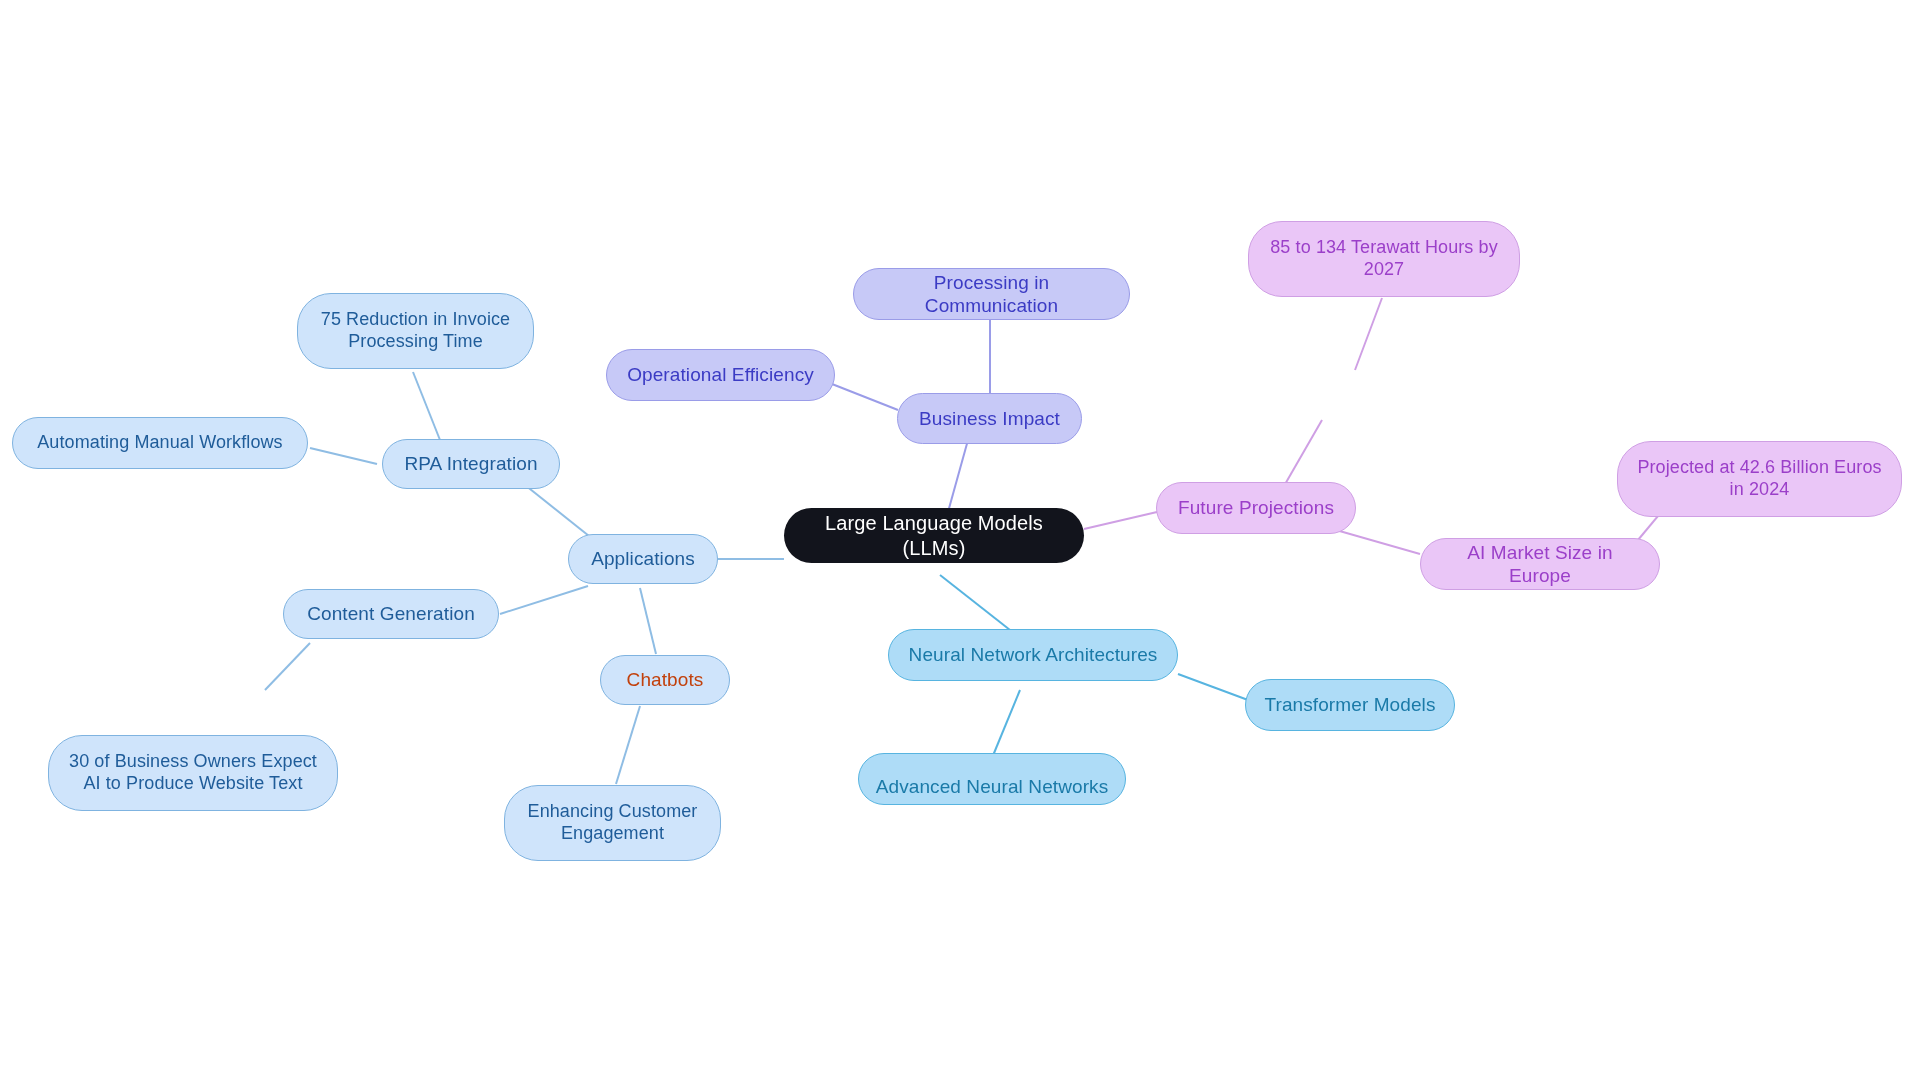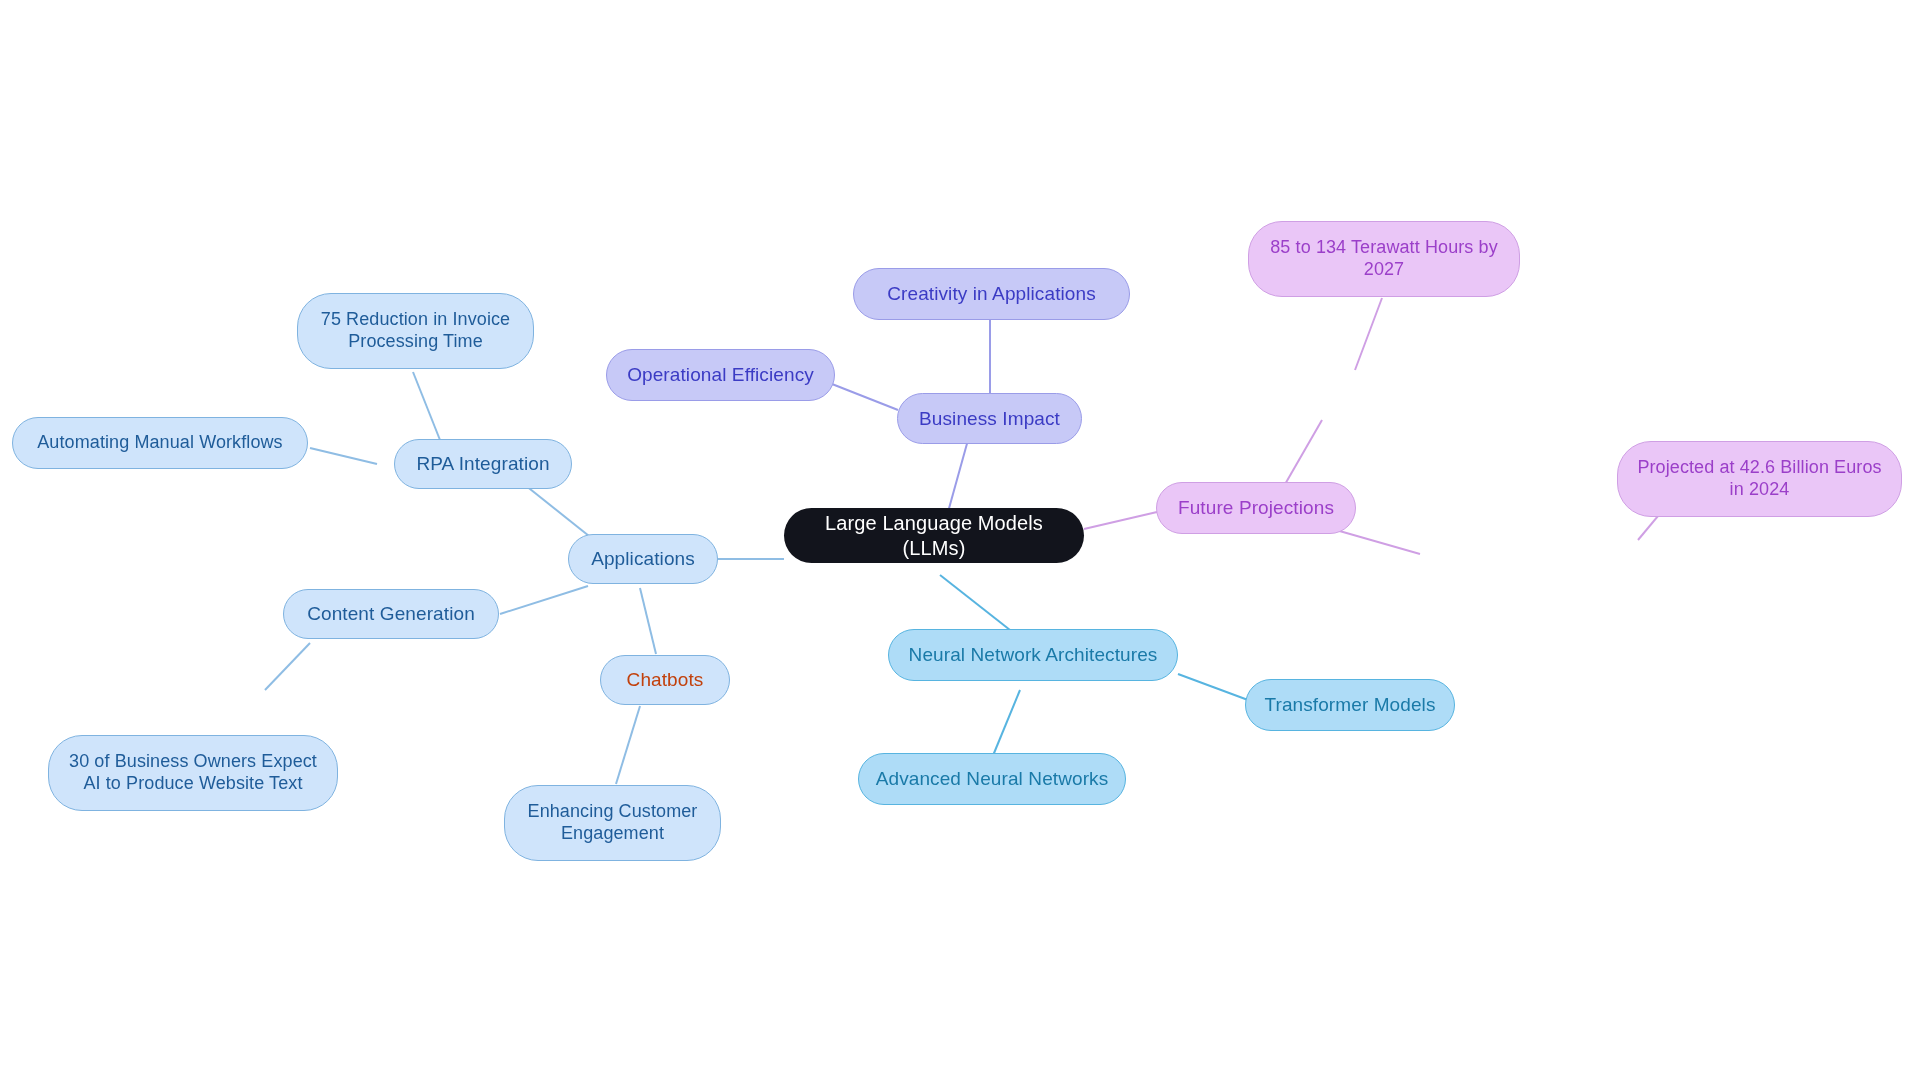--- a/index.html
+++ b/index.html
@@ -97,21 +97,21 @@
 
     <path d="M 1020 690 L 992 758" stroke="#57b4e0" stroke-width="2" fill="none"></path>
   </svg>
 
   <div class="node node-root" style="left:784px; top:508px; width:300px; height:55px; background:#12141c; color:#ffffff;"><span>Large Language Models (LLMs)</span></div>
 
   <div class="node node-branch" style="left:568px; top:534px; width:150px; height:50px; background:#cfe4fb; border-color:#7fb3e0; color:#1f5c99;">
     <span>Applications</span>
   </div>
 
-  <div class="node node-leaf" style="left:394px; top:439px; width:178px; height:50px; background:#cfe4fb; border-color:#7fb3e0; color:#1f5c99;">
+  <div class="node node-leaf" style="left:382px; top:439px; width:178px; height:50px; background:#cfe4fb; border-color:#7fb3e0; color:#1f5c99;">
     <span>RPA Integration</span>
   </div>
 
   <div class="node node-sub" style="left:12px; top:417px; width:296px; height:52px; background:#cfe4fb; border-color:#7fb3e0; color:#1f5c99;">
     <span>Automating Manual Workflows</span>
   </div>
 
   <div class="node node-sub" style="left:297px; top:293px; width:237px; height:76px; background:#cfe4fb; border-color:#7fb3e0; color:#1f5c99; border-radius:34px;">
     <span>75 Reduction in Invoice
 Processing Time</span>
@@ -133,48 +133,51 @@
   <div class="node node-sub" style="left:504px; top:785px; width:217px; height:76px; background:#cfe4fb; border-color:#7fb3e0; color:#1f5c99; border-radius:34px;">
     <span>Enhancing Customer
 Engagement</span>
   </div>
 
   <div class="node node-branch" style="left:897px; top:393px; width:185px; height:51px; background:#c7c9f7; border-color:#9a9ce8; color:#3b3bc4;">
     <span>Business Impact</span>
   </div>
 
   <div class="node node-leaf" style="left:853px; top:268px; width:277px; height:52px; background:#c7c9f7; border-color:#9a9ce8; color:#3b3bc4;">
-    <span>Creativity in Applications</span>
+    <span>Processing in Communication</span>
   </div>
 
   <div class="node node-leaf" style="left:606px; top:349px; width:229px; height:52px; background:#c7c9f7; border-color:#9a9ce8; color:#3b3bc4;">
     <span>Operational Efficiency</span>
   </div>
 
   <div class="node node-branch" style="left:1156px; top:482px; width:200px; height:52px; background:#eac6f7; border-color:#cf9fe4; color:#9b3fc9;">
     <span>Future Projections</span>
   </div>
 
 
   <div class="node node-sub" style="left:1248px; top:221px; width:272px; height:76px; background:#eac6f7; border-color:#cf9fe4; color:#9b3fc9; border-radius:34px;">
     <span>85 to 134 Terawatt Hours by
 2027</span>
   </div>
 
+  <div class="node node-leaf" style="left:1420px; top:538px; width:240px; height:52px; background:#eac6f7; border-color:#cf9fe4; color:#9b3fc9;">
+    <span>AI Market Size in Europe</span>
+  </div>
 
   <div class="node node-sub" style="left:1617px; top:441px; width:285px; height:76px; background:#eac6f7; border-color:#cf9fe4; color:#9b3fc9; border-radius:34px;">
     <span>Projected at 42.6 Billion Euros
 in 2024</span>
   </div>
 
   <div class="node node-branch" style="left:888px; top:629px; width:290px; height:52px; background:#aedcf7; border-color:#57b4e0; color:#1a7aa8;">
     <span>Neural Network Architectures</span>
   </div>
 
   <div class="node node-leaf" style="left:1245px; top:679px; width:210px; height:52px; background:#aedcf7; border-color:#57b4e0; color:#1a7aa8;">
     <span>Transformer Models</span>
   </div>
 
-  <div class="node node-leaf" style="left:858px; top:753px; width:268px; height:52px; background:#aedcf7; border-color:#57b4e0; color:#1a7aa8;">
+  <div class="node node-leaf" style="left:858px; top:753px; width:268px; height:52px; background:#aedcf7; border-color:#57b4e0; color:#1a7aa8;align-items:flex-end;">
     <span>Advanced Neural Networks</span>
   </div>
 
 </div>
 
 </body></html>

